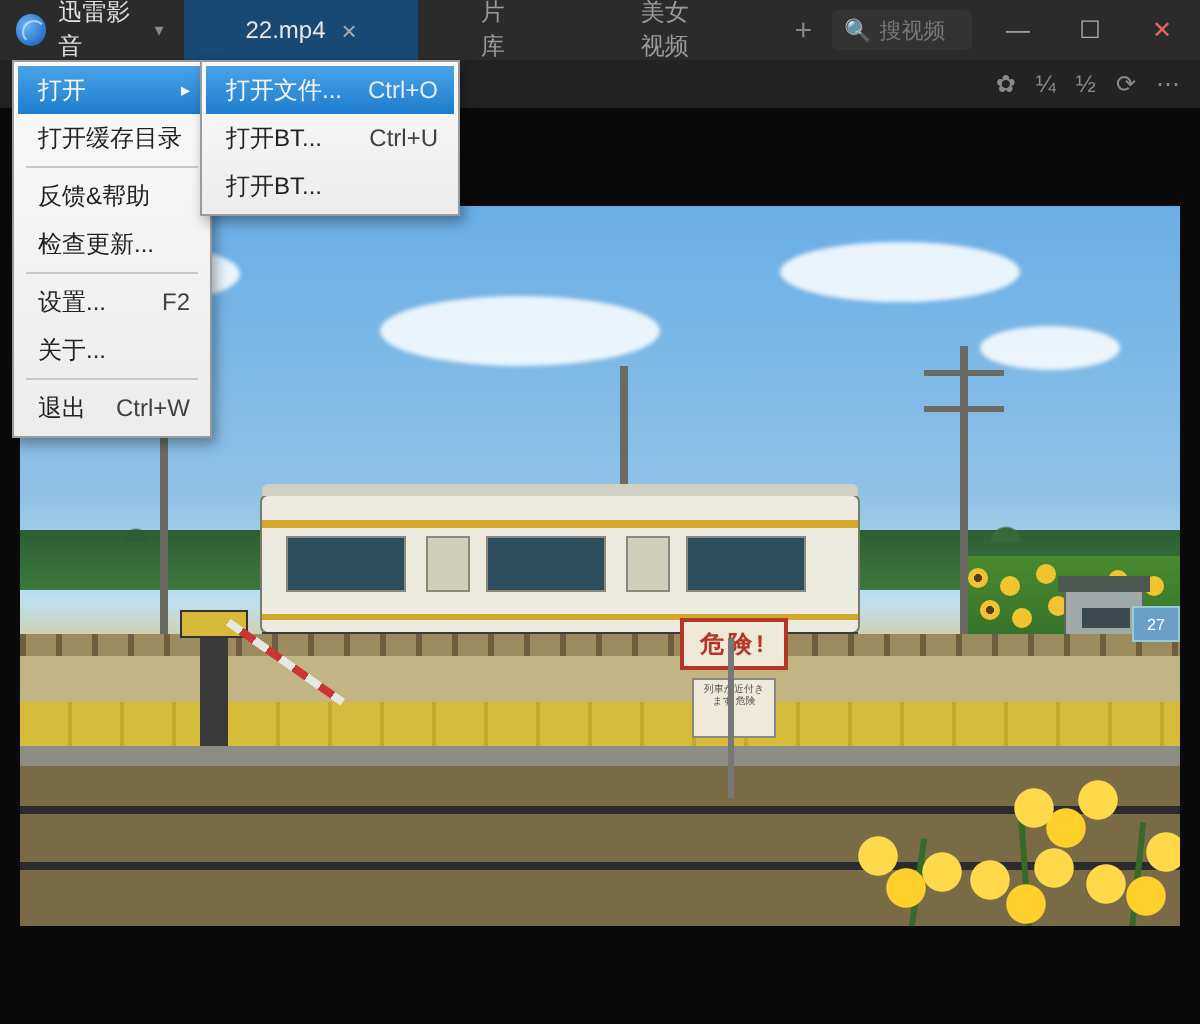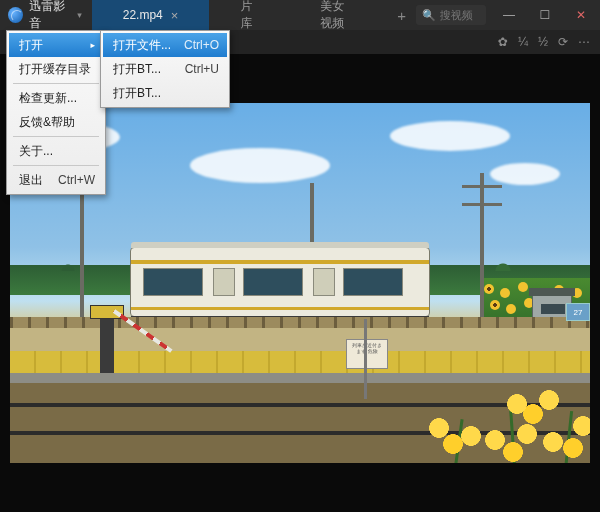--- a/index.html
+++ b/index.html
@@ -174,20 +174,21 @@
         <div class="hut-win"></div>
       </div>
     <div class="rails"></div>
     <div class="platform"></div>
     <div class="yellowtile"></div>
     <div class="curb"></div>
     <div class="near-rails"></div>
     <div class="gate-post"></div>
     <div class="gate-box"></div>
     <div class="gate-arm"></div>
+    <div class="sign">危険!</div>
     <div class="sign-sm">列車が近付き
 ます
 危険</div>
     <div class="signpost"></div>
     <div class="fg-flowers">
       <div class="stem st1"></div>
         <div class="stem st2"></div>
         <div class="stem st3"></div>
       <span class="ff1"></span>
         <span class="ff2"></span>
@@ -201,26 +202,30 @@
 <div class="menu menu-col">
   <div class="menu-item hover">
     <span>打开</span>
     <span class="arrow">▸</span>
   </div>
   <div class="menu-item">
       <span>打开缓存目录</span>
     </div>
   <div class="sep"></div>
   <div class="menu-item">
+      <span>反馈&amp;帮助</span>
+    </div>
+  <div class="menu-item">
       <span>检查更新...</span>
     </div>
-  <div class="menu-item">
-      <span>反馈&amp;帮助</span>
-    </div>
   <div class="sep"></div>
+  <div class="menu-item">
+    <span>设置...</span>
+    <span class="sc">F2</span>
+  </div>
   <div class="menu-item">
       <span>关于...</span>
     </div>
   <div class="sep"></div>
   <div class="menu-item">
     <span>退出</span>
     <span class="sc">Ctrl+W</span>
   </div>
 </div>
 

